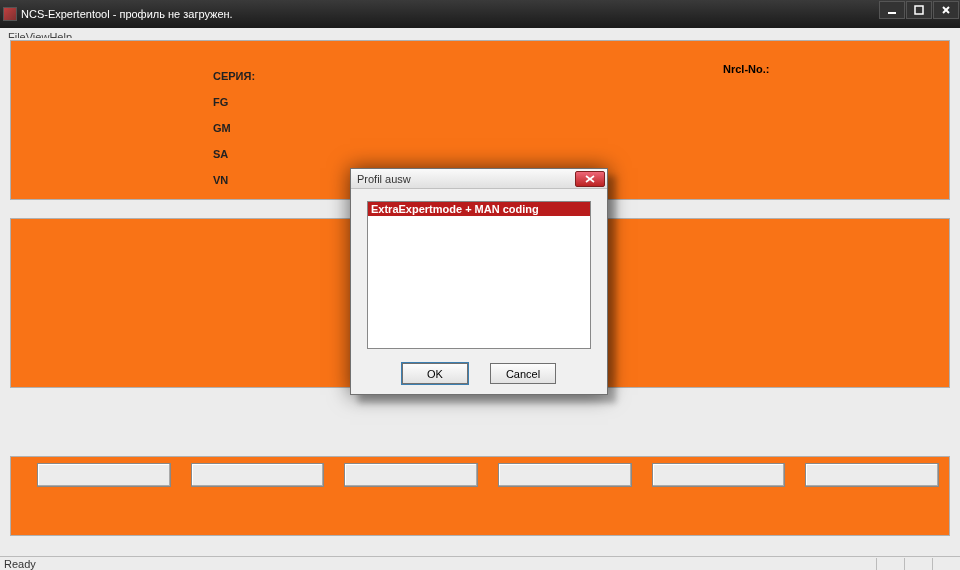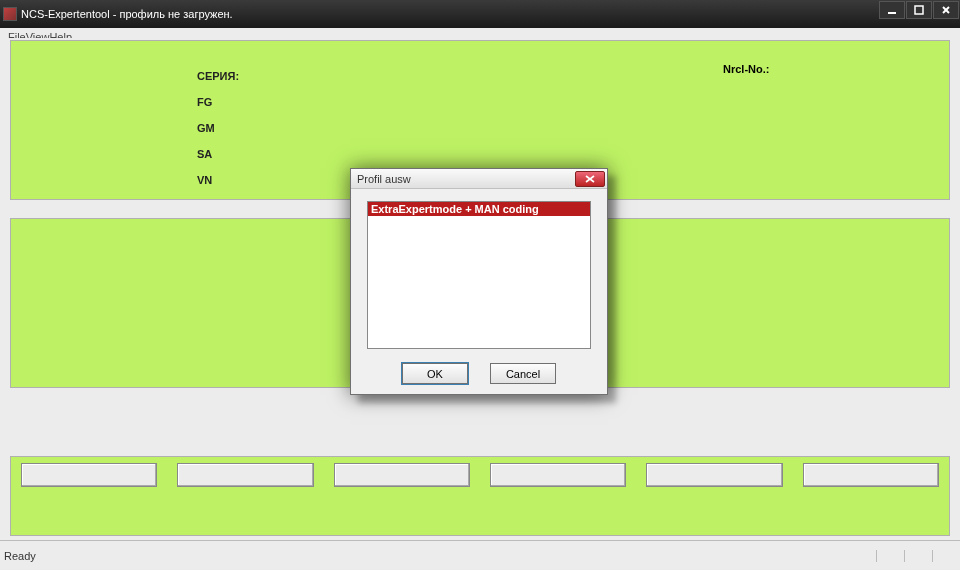--- a/index.html
+++ b/index.html
@@ -10,33 +10,33 @@
 .titlebar .title-text { flex: 1; white-space: nowrap; }
 .titlebar .winbtns { display: flex; height: 100%; }
 .titlebar .winbtn { width: 26px; height: 18px; margin: 1px 1px 0 0; background: #333; border: 1px solid #555; display: flex; align-items: center; justify-content: center; color: #eee; font-weight: bold; font-size: 12px; cursor: pointer; }
 .titlebar .winbtn svg { width: 10px; height: 10px; }
 
 .menubar { height: 18px; background: #ececec; display: flex; align-items: center; padding-left: 8px; color: #444; font-size: 11px; gap: 0; border-bottom: 0px solid #ccc; }
 .menubar span { cursor: pointer; }
 
 .content { position: absolute; top: 38px; left: 0; right: 0; bottom: 14px; background: #ececec; }
 
-.panel { position: absolute; border: 1px solid #b0b0b0; background: #bef264; }
+.panel { position: absolute; border: 1px solid #b0b0b0; background: #f97316; padding-left: 16px; }
 .panel-top { left: 10px; top: 2px; right: 10px; height: 160px; }
 .panel-mid { left: 10px; top: 180px; right: 10px; height: 170px; }
 .panel-bot { left: 10px; top: 418px; right: 10px; height: 80px; }
 
 .panel-top .lbls { padding-top: 22px; padding-left: 186px; line-height: 26px; font-size: 11px; font-weight: bold; color: #222; }
 .panel-top .nrcl { position: absolute; left: 680px; top: 22px; font-size: 11px; font-weight: bold; margin-left: 32px; }
 
 .panel-bot .flabels { display: flex; justify-content: space-around; padding-top: 10px; font-size: 11px; }
 .panel-bot .fbtns { display: flex; justify-content: space-around; padding: 6px 10px 0 10px; gap: 20px; }
 .panel-bot .fbtn { flex: 1; height: 24px; border: 1px solid #888; background: #ececec; box-shadow: inset -1px -1px 0 #aaa, inset 1px 1px 0 #fff; cursor: pointer; }
 
-.statusbar { position: absolute; left: 0; right: 0; bottom: 0; height: 30px; background: #ececec; border-top: 1px solid #bbb; font-size: 11px; padding-left: 4px; color: #333; display: flex; align-items: center; }
+.statusbar { position: absolute; left: 0; right: 0; bottom: 0; height: 14px; background: #ececec; border-top: 1px solid #bbb; font-size: 11px; padding-left: 4px; color: #333; display: flex; align-items: center; }
 .statusbar .grips { margin-left: auto; display: flex; }
 .statusbar .grip { width: 28px; height: 12px; border-left: 1px solid #bbb; }
 
 .dialog { position: absolute; left: 350px; top: 168px; width: 258px; background: #f0f0f0; border: 1px solid #707070; box-shadow: 0 0 20px rgba(0,0,0,0.6), 8px 8px 6px rgba(0,0,0,0.25); }
 .dialog .dlg-title { height: 20px; background: linear-gradient(#fafafa, #e0e0e0); border-bottom: 1px solid #c0c0c0; display: flex; align-items: center; padding-left: 6px; font-size: 11px; color: #333; }
 .dialog .dlg-close { margin-left: auto; width: 30px; height: 16px; margin-right: 2px; background: linear-gradient(#e67, #b22); border: 1px solid #802020; border-radius: 2px; display: flex; align-items: center; justify-content: center; color: #fff; font-weight: bold; font-size: 10px; cursor: pointer; }
 .dialog .dlg-body { padding: 12px 16px 10px 16px; }
 .dialog .listbox { border: 1px solid #888; background: #fff; height: 148px; overflow: auto; }
 .dialog .listitem { font-size: 11px; padding: 1px 3px; cursor: pointer; }
 .dialog .listitem.selected { background: #b91c1c; color: #fff; font-weight: bold; }

